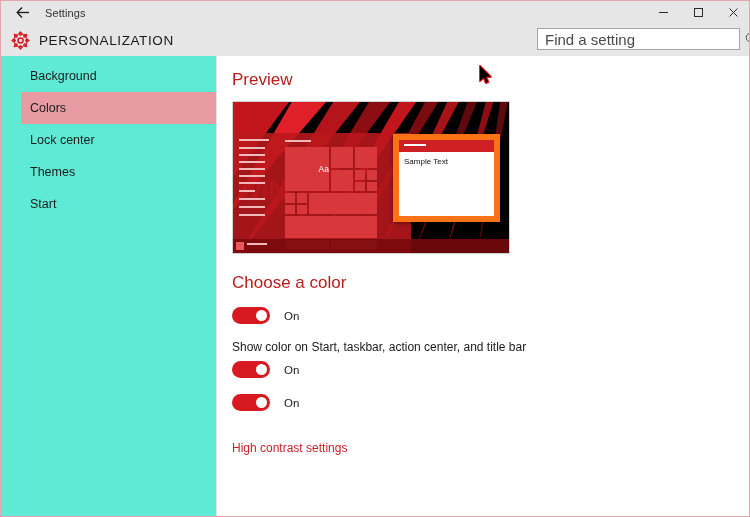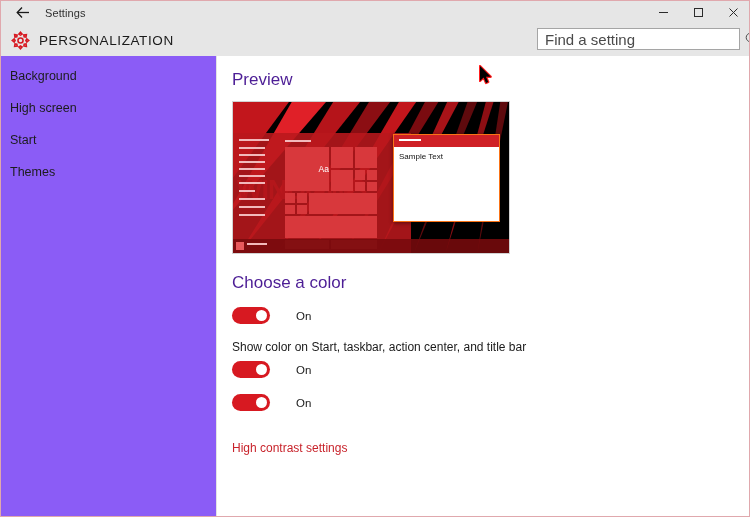--- a/index.html
+++ b/index.html
@@ -97,23 +97,24 @@
   }
   #search-input::placeholder { color: #4a4a4a; opacity: 1; }
   #search-icon { width: 16px; height: 16px; flex: none; }
 
   
   #sidebar {
     position: absolute;
     left: 0; top: 55px;
     width: 216px;
     bottom: 0;
-    background: #8b5cf6;
+    background: #5eead4;
     border-right: 1px solid #e3e3e3;
     padding-top: 4px;
+    padding-left: 20px;
   }
   .nav-item {
     height: 32px;
     display: flex;
     align-items: center;
     padding-left: 9px;
     font-size: 12.5px;
     color: #1c1c1c;
     cursor: default;
   }
@@ -123,21 +124,21 @@
   #main {
     position: absolute;
     left: 217px; top: 55px;
     right: 0; bottom: 0;
     background: #ffffff;
     padding: 14px 0 0 14px;
     overflow: hidden;
   }
   .section-heading {
     font-size: 17px;
-    color: #4c1d95;
+    color: #b91c1c;
     font-weight: normal;
     margin-bottom: 11px;
   }
 
   
   #preview-img {
     position: relative;
     width: 278px; height: 153px;
     background: #000000;
     overflow: hidden;
@@ -194,21 +195,21 @@
     display: flex;
     align-items: center;
     justify-content: flex-end;
   }
   
   #sample-win {
     position: absolute;
     left: 160px; top: 32px;
     width: 107px; height: 88px;
     background: #ffffff;
-    border: 1px solid #f97316;
+    border: 6px solid #f97316;
     box-shadow: 0 1px 4px rgba(0,0,0,0.45);
   }
   #sample-titlebar {
     height: 12px;
     background: #cf2026;
     position: relative;
   }
   #sample-tb-line {
     position: absolute;
     left: 5px; top: 4px;
@@ -225,21 +226,21 @@
   #choose-heading { margin-top: 19px; margin-bottom: 14px; }
   .setting-row { margin-bottom: 16px; }
   .setting-label {
     font-size: 12px;
     color: #1a1a1a;
     margin-bottom: 7px;
   }
   .toggle-line {
     display: flex;
     align-items: center;
-    gap: 26px;
+    gap: 14px;
   }
   .toggle {
     width: 38px; height: 17px;
     border-radius: 9px;
     background: #d71921;
     position: relative;
     cursor: default;
     flex: none;
   }
   .toggle .knob {
@@ -337,28 +338,31 @@
         <circle cx="6.5" cy="6.5" r="4.3" fill="none" stroke="#4a4a4a" stroke-width="1"></circle>
         <line x1="9.7" y1="9.7" x2="14" y2="14" stroke="#4a4a4a" stroke-width="1"></line>
       </svg>
     </span>
   </div>
 
   <div id="sidebar">
     <div class="nav-item">
       <span>Background</span>
     </div>
+    <div class="nav-item selected">
+      <span>Colors</span>
+    </div>
     <div class="nav-item">
-      <span>High screen</span>
+      <span>Lock center</span>
+    </div>
+    <div class="nav-item">
+      <span>Themes</span>
     </div>
     <div class="nav-item">
       <span>Start</span>
-    </div>
-    <div class="nav-item">
-      <span>Themes</span>
     </div>
   </div>
 
   <div id="main">
 
     <h2 class="section-heading">Preview</h2>
 
     
     <div id="preview-img">
 

